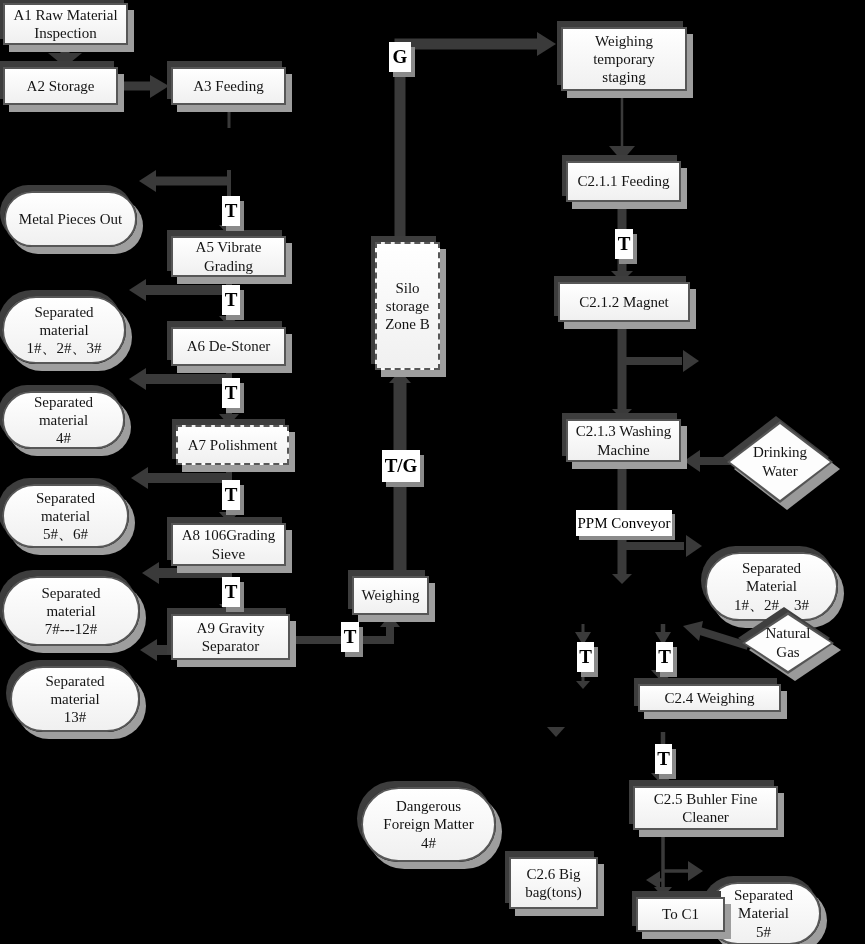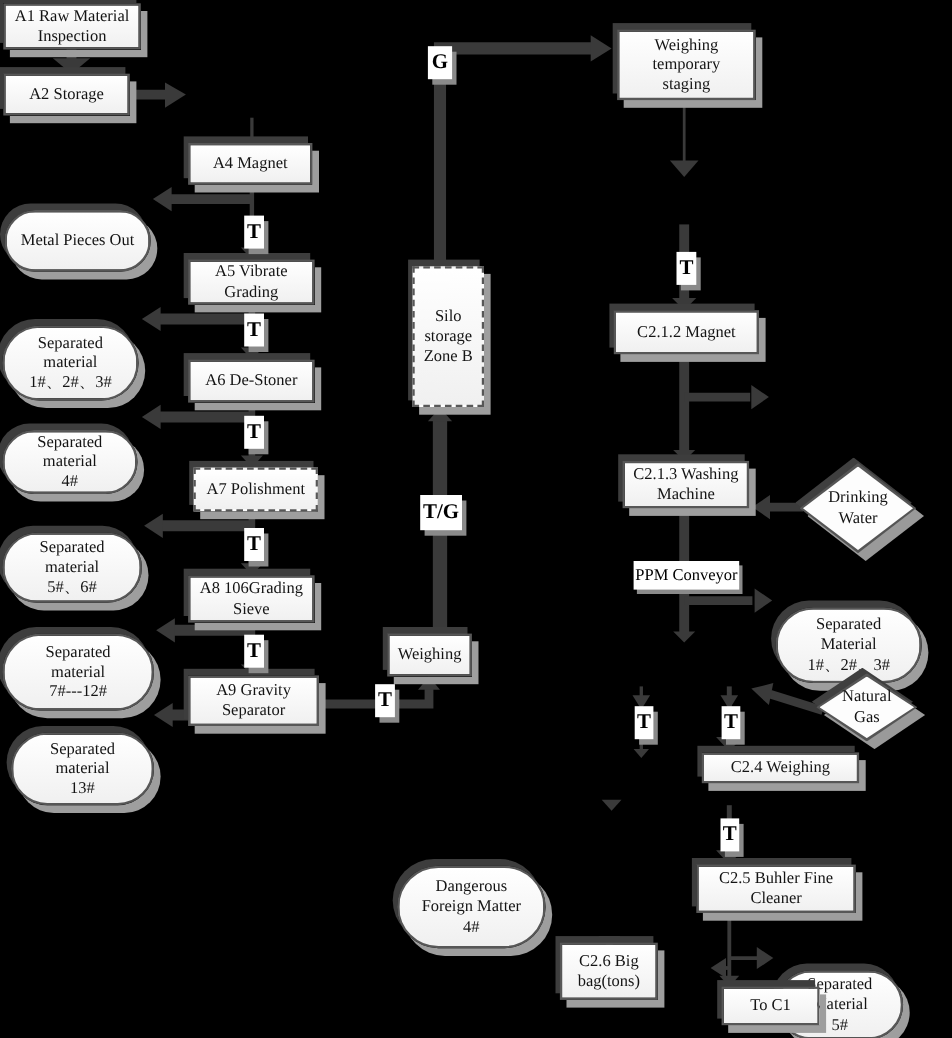--- a/index.html
+++ b/index.html
@@ -119,21 +119,21 @@
       <polygon points="684,461 700,450 700,472" stroke="none"></polygon>
 
       <path d="M748,646 L700,631" stroke-width="8" fill="none"></path>
       <polygon points="683,626 703,621 699,641" stroke="none"></polygon>
     </g>
   </svg>
 
   <div class="box" style="left:3px;top:3px;width:125px;height:42px">A1 Raw Material
 Inspection</div>
   <div class="box" style="left:3px;top:67px;width:115px;height:38px">A2 Storage</div>
-  <div class="box" style="left:171px;top:130px;width:113px;height:38px">A4 Magnet</div>
+  <div class="box" style="left:171px;top:67px;width:115px;height:38px">A3 Feeding</div>
   <div class="box" style="left:171px;top:236px;width:115px;height:41px">A5 Vibrate
 Grading</div>
   <div class="box" style="left:171px;top:327px;width:115px;height:39px">A6 De-Stoner</div>
   <div class="box dashed" style="left:176px;top:425px;width:113px;height:40px">A7 Polishment</div>
   <div class="box" style="left:171px;top:523px;width:115px;height:43px">A8 106Grading
 Sieve</div>
   <div class="box" style="left:171px;top:614px;width:119px;height:46px">A9 Gravity
 Separator</div>
 
   <div class="box oval" style="left:4px;top:151px;width:133px;height:56px">Metal Pieces Out</div>
@@ -154,35 +154,36 @@
 13#</div>
 
   <div class="box dashed" style="left:375px;top:242px;width:65px;height:128px">Silo
 storage
 Zone B</div>
   <div class="box" style="left:352px;top:576px;width:77px;height:39px">Weighing</div>
 
   <div class="box" style="left:561px;top:27px;width:126px;height:64px">Weighing
 temporary
 staging</div>
+  <div class="box" style="left:566px;top:161px;width:115px;height:41px">C2.1.1 Feeding</div>
   <div class="box" style="left:558px;top:282px;width:132px;height:40px">C2.1.2 Magnet</div>
   <div class="box" style="left:566px;top:419px;width:115px;height:43px">C2.1.3 Washing
 Machine</div>
   <div class="box oval" style="left:705px;top:512px;width:133px;height:69px">Separated
 Material
 1#、2#、3#</div>
   <div class="box" style="left:638px;top:684px;width:143px;height:28px">C2.4 Weighing</div>
   <div class="box" style="left:633px;top:786px;width:145px;height:44px">C2.5 Buhler Fine
 Cleaner</div>
   <div class="box oval" style="left:706px;top:842px;width:115px;height:63px">Separated
 Material
 5#</div>
   <div class="box" style="left:509px;top:857px;width:89px;height:52px">C2.6  Big
 bag(tons)</div>
-  <div class="box" style="left:656px;top:897px;width:89px;height:35px">To C1</div>
+  <div class="box" style="left:636px;top:897px;width:89px;height:35px">To C1</div>
   <div class="box oval" style="left:361px;top:747px;width:135px;height:75px">Dangerous
 Foreign Matter
 4#</div>
 
   <div class="diamond" style="left:742px;top:612px;width:92px;height:62px">
     <div class="dl dl-light"></div>
     <div class="dl dl-dark"></div>
     <div class="dl dl-border"></div>
     <div class="dl dl-face"></div>
     <div class="dtext">Natural

